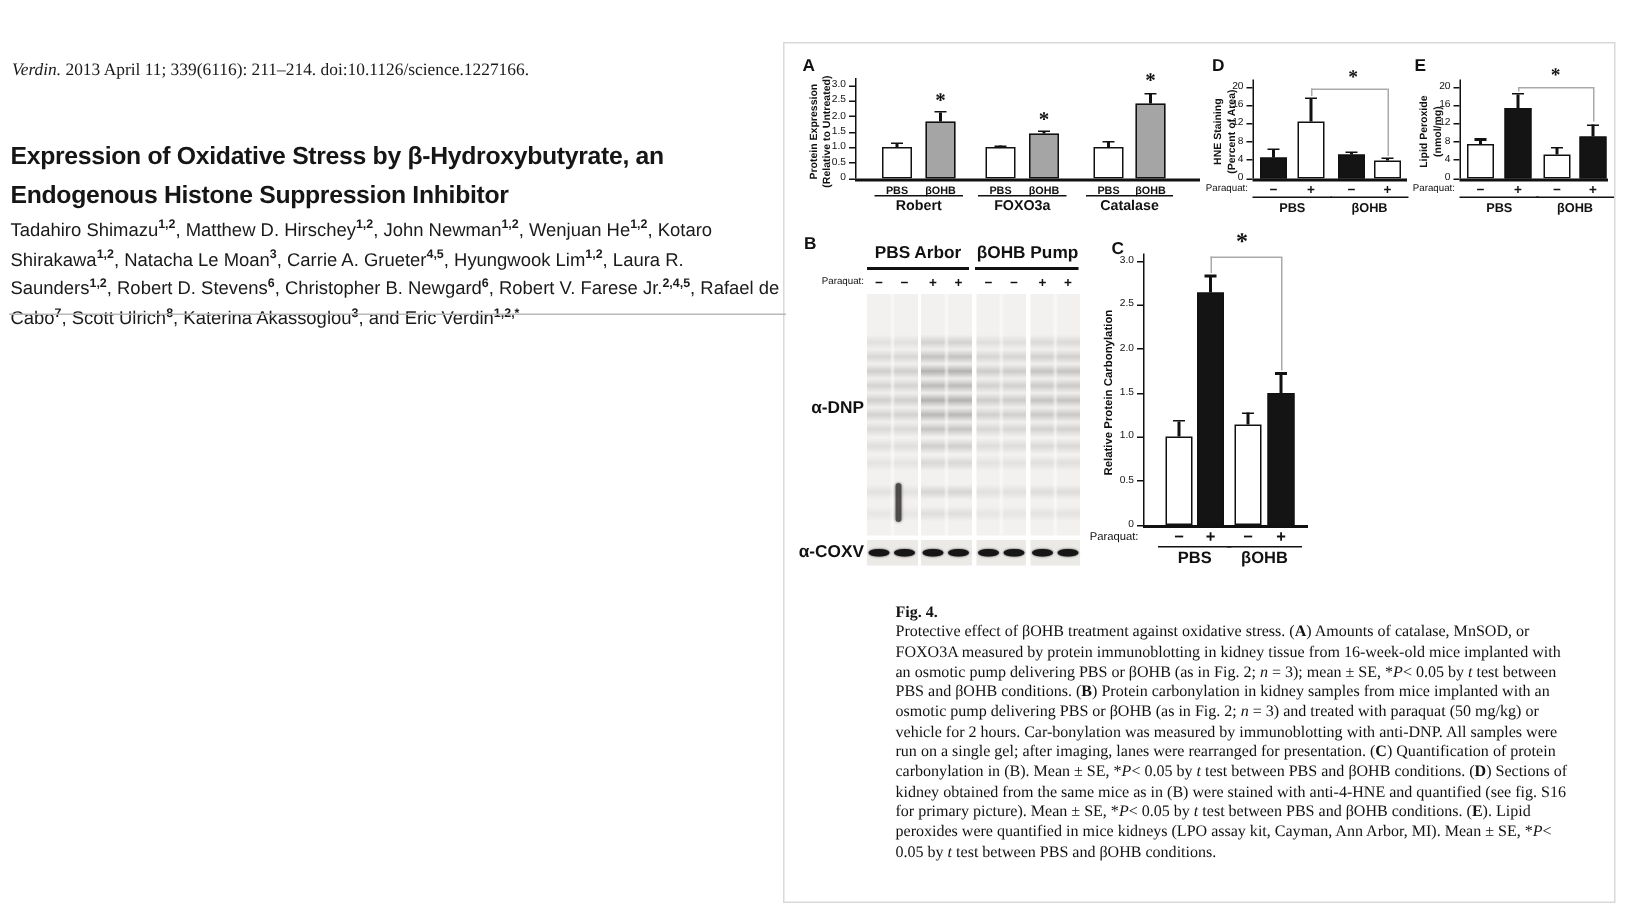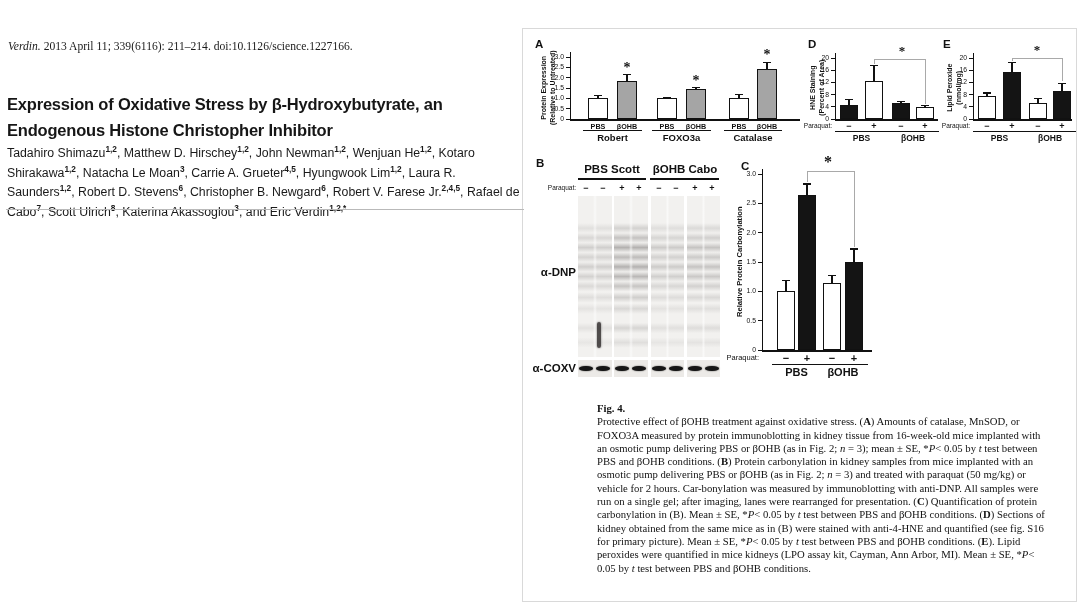--- a/index.html
+++ b/index.html
@@ -25,21 +25,21 @@
 </style>
 </head>
 <body>
 
 <div id="canvas">
   <div id="figure-page-border"></div>
 
   <div class="citation serif"><i>Verdin.</i><span> 2013 April 11; 339(6116): 211–214. doi:10.1126/science.1227166.</span></div>
 
   <div class="title-l1">Expression of Oxidative Stress by β-Hydroxybutyrate, an</div>
-  <div class="title-l2">Endogenous Histone Christopher Inhibitor</div>
+  <div class="title-l2">Endogenous Histone Suppression Inhibitor</div>
 
   <div class="authors" id="authors"><span class="b">Tadahiro Shimazu</span><sup>1,2</sup><span>, </span><span class="b">Matthew D. Hirschey</span><sup>1,2</sup><span>, </span><span class="b">John Newman</span><sup>1,2</sup><span>, </span><span class="b">Wenjuan He</span><sup>1,2</sup><span>, </span><span class="b">Kotaro Shirakawa</span><sup>1,2</sup><span>, </span><span class="b">Natacha Le Moan</span><sup>3</sup><span>, </span><span class="b">Carrie A. Grueter</span><sup>4,5</sup><span>, </span><span class="b">Hyungwook Lim</span><sup>1,2</sup><span>, </span><span class="b">Laura R. Saunders</span><sup>1,2</sup><span>, </span><span class="b">Robert D. Stevens</span><sup>6</sup><span>, </span><span class="b">Christopher B. Newgard</span><sup>6</sup><span>, </span><span class="b">Robert V. Farese Jr.</span><sup>2,4,5</sup><span>, </span><span class="b">Rafael de Cabo</span><sup>7</sup><span>, </span><span class="b">Scott Ulrich</span><sup>8</sup><span>, </span><span class="b">Katerina Akassoglou</span><sup>3</sup><span>, and </span><span class="b">Eric Verdin</span><sup>1,2,*</sup></div>
   <div class="authors-rule"></div>
 
   <div id="charts">
       <div style="position: absolute; left: 535px; top: 38px; font: bold 11.5px &quot;Liberation Sans&quot;, sans-serif;">A</div>
       <div style="position: absolute; left: 448px; top: -12px; width: 200px; height: 200px; display: flex; align-items: center; justify-content: center; pointer-events: none;">
         <div style="transform: rotate(-90deg); text-align: center; font-weight: bold; line-height: 1.25; font-size: 7px; white-space: nowrap;"><span>Protein Expression</span><br><span>(Relative to Untreated)</span></div>
       </div>
       <div style="position: absolute; left: 570px; top: 52px; width: 1.4px; height: 67px; background: rgb(17, 17, 17);"></div>
@@ -218,23 +218,23 @@
       <div style="position: absolute; left: 1024px; top: 131px; width: 52px; height: 1.4px; background: rgb(17, 17, 17);"></div>
       <div class="chart-text" style="position: absolute; left: 1020px; top: 132.5px; width: 60px; text-align: center; font-weight: bold; font-size: 8.5px;">βOHB</div>
       <div class="chart-text" style="position: absolute; left: 902px; top: 122px; width: 68px; text-align: right; font-size: 6.5px;">Paraquat:</div>
       <div style="position: absolute; left: 1012px; top: 58px; width: 50px; height: 1px; background: rgb(169, 169, 169);"></div>
       <div style="position: absolute; left: 1012px; top: 58px; width: 1px; height: 2.575px; background: rgb(169, 169, 169);"></div>
       <div style="position: absolute; left: 1062px; top: 58px; width: 1px; height: 23.315px; background: rgb(169, 169, 169);"></div>
       <div style="position: absolute; left: 1029px; top: 42px; width: 16px; text-align: center; font: bold 13px &quot;Liberation Serif&quot;, serif;">*</div>
     </div>
   <div id="blot">
       <div style="position: absolute; left: 536px; top: 157px; font: bold 11.5px &quot;Liberation Sans&quot;, sans-serif;">B</div>
-      <div class="chart-text" style="position: absolute; left: 562px; top: 163px; width: 100px; text-align: center; font-weight: bold; font-size: 11.5px;">PBS Scott</div>
+      <div class="chart-text" style="position: absolute; left: 562px; top: 163px; width: 100px; text-align: center; font-weight: bold; font-size: 11.5px;">PBS Arbor</div>
       <div style="position: absolute; left: 578px; top: 178px; width: 68px; height: 1.6px; background: rgb(17, 17, 17);"></div>
-      <div class="chart-text" style="position: absolute; left: 635px; top: 163px; width: 100px; text-align: center; font-weight: bold; font-size: 11.5px;">βOHB Cabo</div>
+      <div class="chart-text" style="position: absolute; left: 635px; top: 163px; width: 100px; text-align: center; font-weight: bold; font-size: 11.5px;">βOHB Pump</div>
       <div style="position: absolute; left: 650px; top: 178px; width: 69px; height: 1.6px; background: rgb(17, 17, 17);"></div>
       <div class="chart-text" style="position: absolute; left: 508px; top: 184px; width: 68px; text-align: right; font-size: 6.5px;">Paraquat:</div>
       <div class="chart-text" style="position: absolute; left: 578px; top: 183px; width: 16px; text-align: center; font-weight: bold; font-size: 9px;">−</div>
       <div class="chart-text" style="position: absolute; left: 595px; top: 183px; width: 16px; text-align: center; font-weight: bold; font-size: 9px;">−</div>
       <div class="chart-text" style="position: absolute; left: 614px; top: 183px; width: 16px; text-align: center; font-weight: bold; font-size: 9px;">+</div>
       <div class="chart-text" style="position: absolute; left: 631px; top: 183px; width: 16px; text-align: center; font-weight: bold; font-size: 9px;">+</div>
       <div class="chart-text" style="position: absolute; left: 651px; top: 183px; width: 16px; text-align: center; font-weight: bold; font-size: 9px;">−</div>
       <div class="chart-text" style="position: absolute; left: 668px; top: 183px; width: 16px; text-align: center; font-weight: bold; font-size: 9px;">−</div>
       <div class="chart-text" style="position: absolute; left: 687px; top: 183px; width: 16px; text-align: center; font-weight: bold; font-size: 9px;">+</div>
       <div class="chart-text" style="position: absolute; left: 704px; top: 183px; width: 16px; text-align: center; font-weight: bold; font-size: 9px;">+</div>

